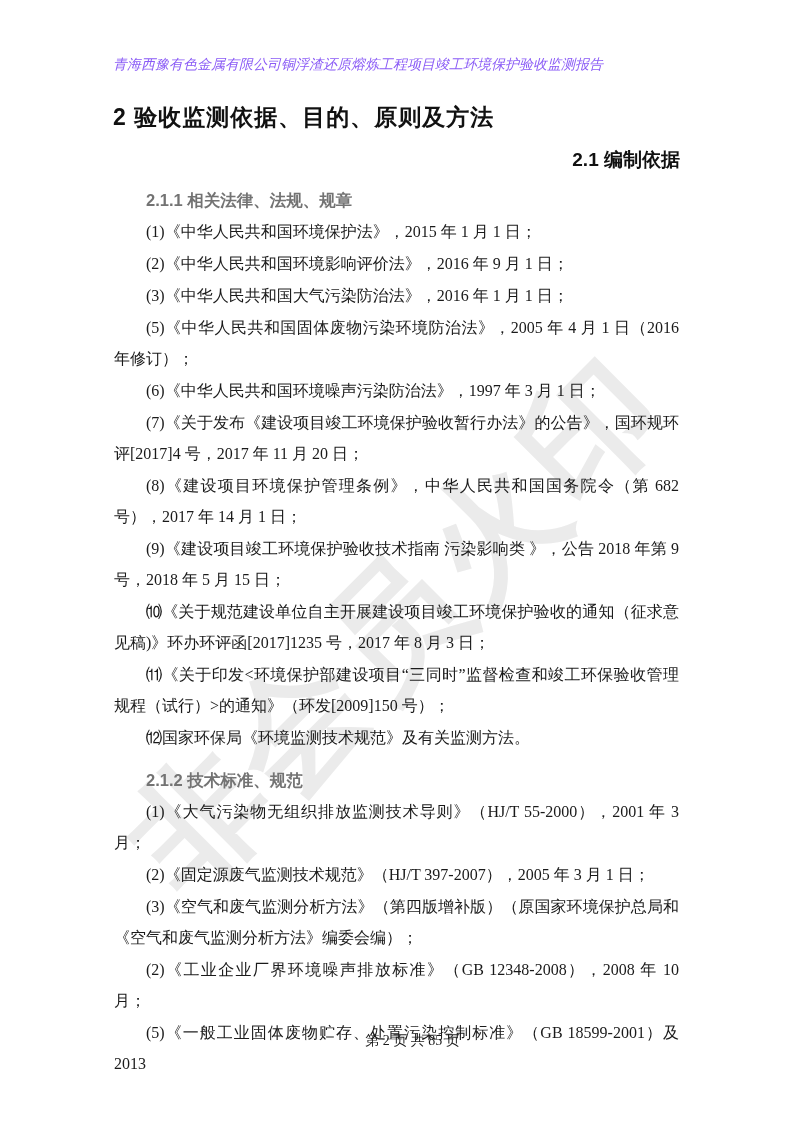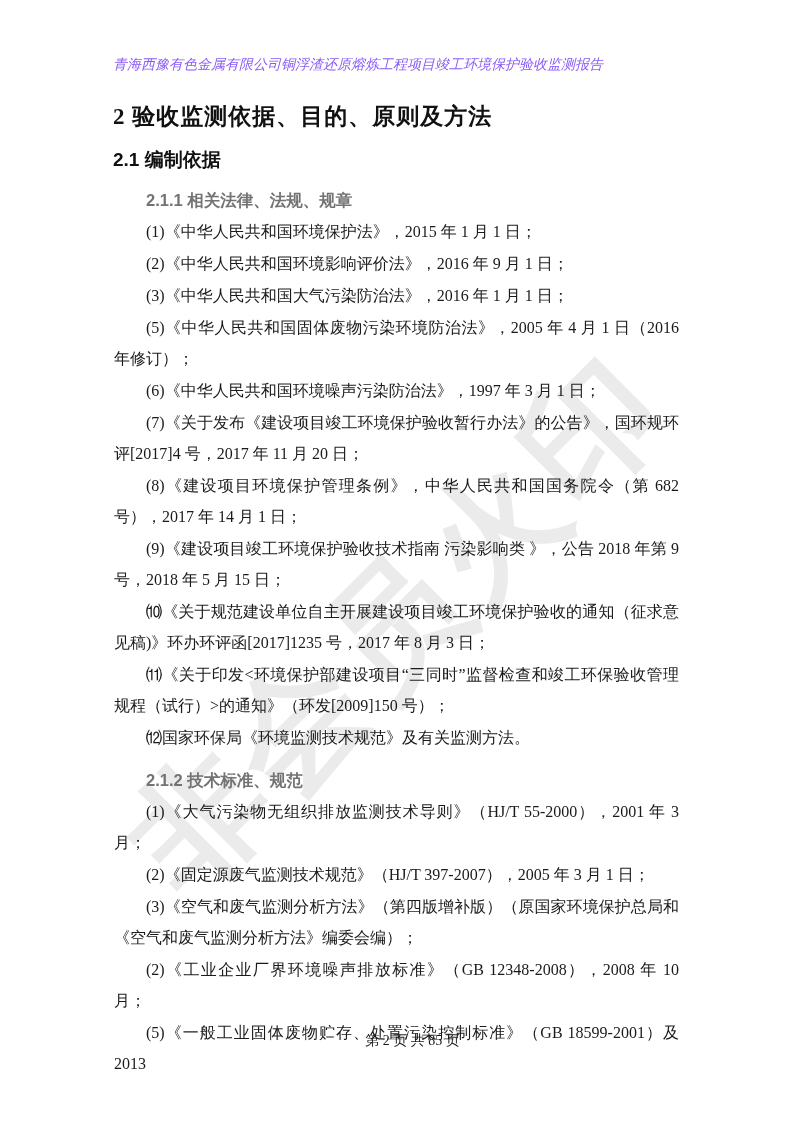--- a/index.html
+++ b/index.html
@@ -42,34 +42,35 @@
     margin-top: 56px;
     font-style: italic;
     font-size: 14px;
     line-height: 18px;
     letter-spacing: 0px;
     color: #8b5cf6;
     white-space: nowrap;
   }
   .chapter-title {
     margin: 28px 0 0 0;
-    font-family: Liberation Serif, serif;
+    font-family: Liberation Sans, sans-serif;
     font-weight: bold;
     font-size: 23px;
     line-height: 30px;
     letter-spacing: 1px;
     color: #111;
   }
   .section-title {
     margin: 15px 0 0 0;
     font-family: "Liberation Sans", "DejaVu Sans", sans-serif;
     font-weight: bold;
     font-size: 19px;
     line-height: 26px;
     color: #111;
+    text-align: right;
   }
   .subsection-title {
     margin: 14px 0 0 0;
     padding-left: 2em;
     font-family: "Liberation Sans", "DejaVu Sans", sans-serif;
     font-weight: bold;
     font-size: 16.5px;
     line-height: 26px;
     color: #737373;
   }

